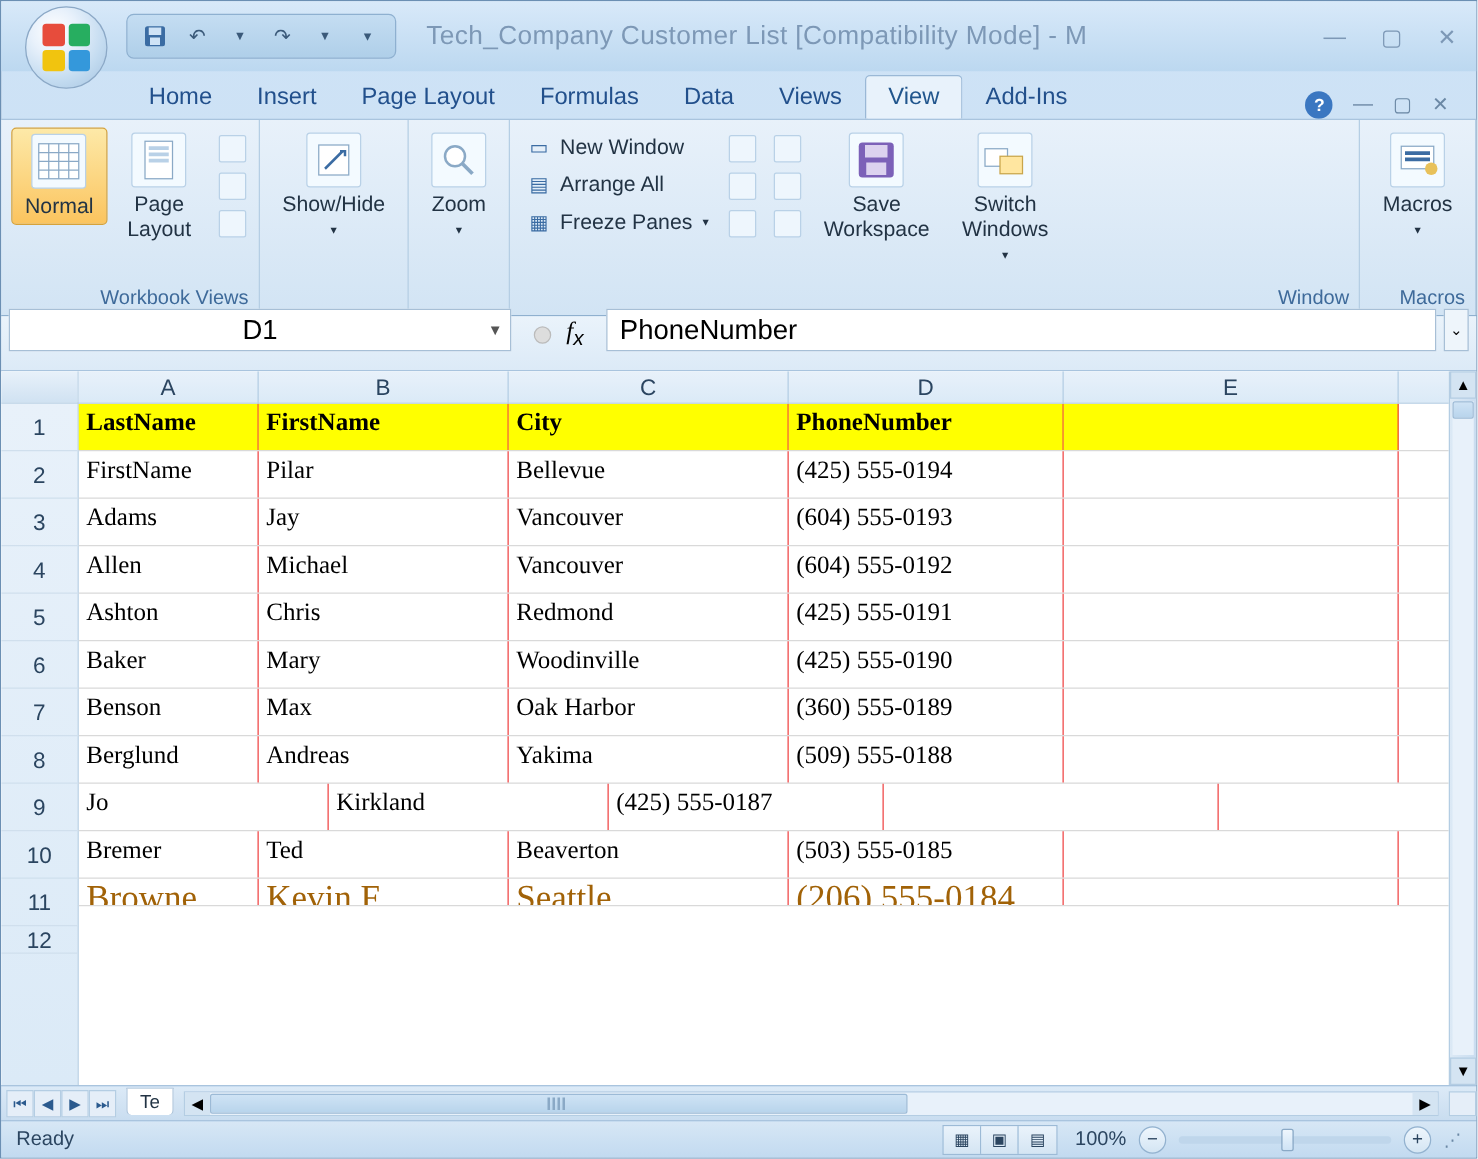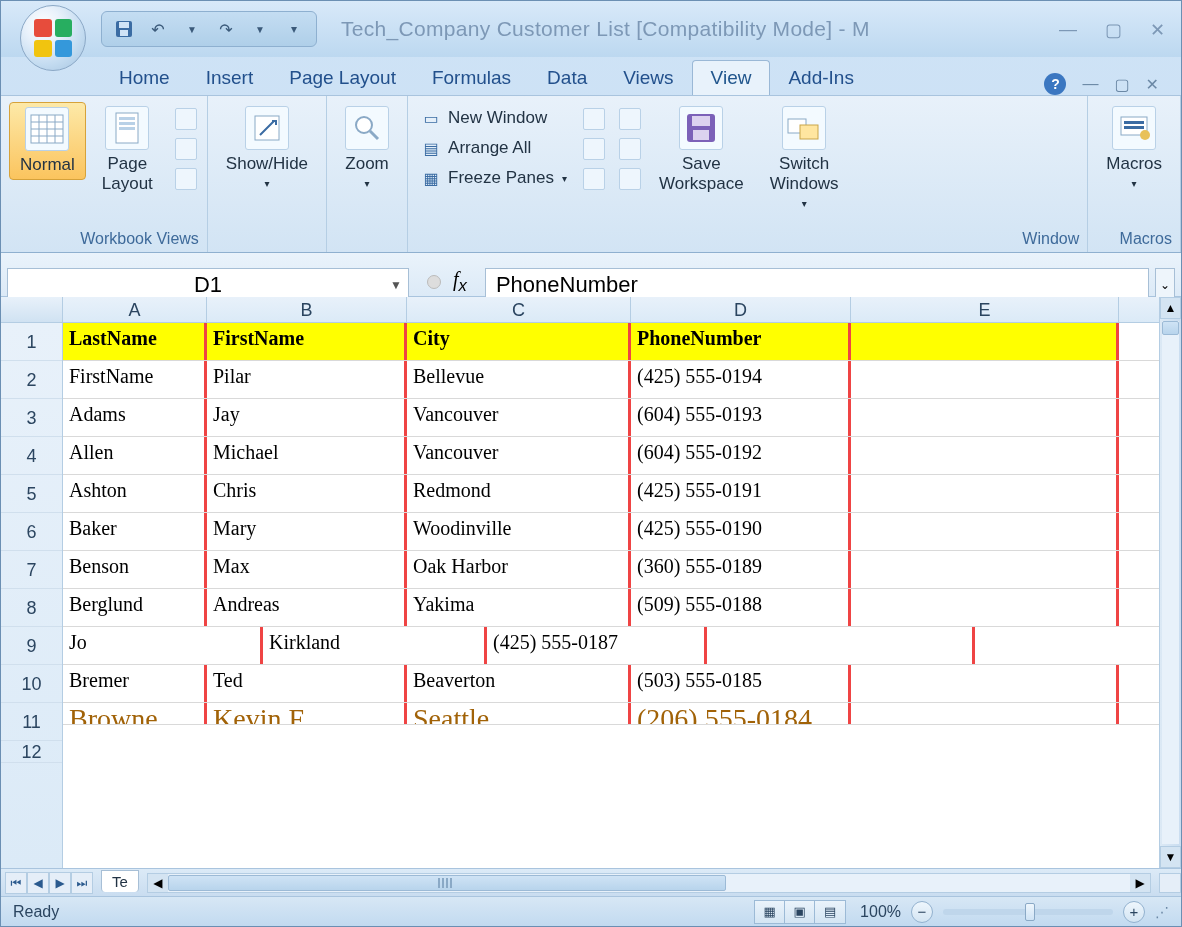--- a/index.html
+++ b/index.html
@@ -33,39 +33,39 @@
 .rb-bigbtn { display:flex; flex-direction:column; align-items:center; justify-content:flex-start; padding: 4px 10px; border-radius:4px; min-width:60px; gap:4px; font-size:17px; color:#234; text-align:center;}
 .rb-bigbtn.active{background:linear-gradient(#fde9a8,#fbc45e);border:1px solid #d6a23a;}
 .rb-bigicon { width:44px; height:44px; background:#f3faff; border:1px solid #b9d1e7; border-radius:3px; display:flex; align-items:center; justify-content:center; font-size:26px;}
 .rb-smallcol { display:flex; flex-direction:column; gap:6px; padding-top:4px;}
 .rb-smallbtn { display:flex; align-items:center; gap:6px; font-size:17px; color:#234; padding:1px 4px;}
 .rb-smallicon { width:22px; height:22px; display:flex; align-items:center; justify-content:center; font-size:16px; color:#3b6ca3;}
 .rb-tinycol { display:flex; flex-direction:column; gap:8px; padding:6px 2px 0 6px;}
 .rb-tiny {width:22px;height:22px;border:1px solid #b9d1e7;background:#eef6fd;border-radius:2px;}
 
 
-.fbar-row { height: 44px; background: linear-gradient(#eaf3fb,#dceaf7); border-bottom:1px solid #a9c4de; display:flex; align-items:flex-start; padding: 15px 6px; gap:6px;}
+.fbar-row { height: 44px; background: linear-gradient(#eaf3fb,#dceaf7); border-bottom:1px solid #a9c4de; display:flex; align-items:flex-end; padding: 15px 6px; gap:6px;}
 .namebox { width: 402px; height:34px; background:#fff; border:1px solid #a7bfd6; display:flex; align-items:center; justify-content:center; font-size:22px; font-family:"Times New Roman",serif; position:relative;}
 .namebox .dd { position:absolute; right:6px; font-size:12px; color:#555;}
 .fx-controls{display:flex;align-items:center;gap:12px;padding:0 12px;}
 .fx-circle{width:14px;height:14px;border-radius:50%;background:#ddd;border:1px solid #bbb;}
 .fx-label{font-style:italic;font-family:"Times New Roman",serif;font-size:20px;}
 .formula-input { flex:1; height:34px; background:#fff; border:1px solid #a7bfd6; font-size:22px; font-family:"Times New Roman",serif; padding-left:10px; display:flex; align-items:center;}
 .fbar-expand{width:20px;height:34px;border:1px solid #a7bfd6;background:#eef5fb;display:flex;align-items:center;justify-content:center;font-size:12px;}
 
 
 .grid-area { flex:1; display:flex; overflow:hidden; background:#fff; position:relative;}
 .rowheaders { width:62px; background:linear-gradient(#e8f1fa,#dbeaf7); border-right:1px solid #b4cde3;}
 .colheaders { height:26px; display:flex; background:linear-gradient(#e8f1fa,#dbeaf7); border-bottom:1px solid #b4cde3;}
 .corner{width:62px;height:26px;background:linear-gradient(#e8f1fa,#d0e2f2);border-right:1px solid #b4cde3;border-bottom:1px solid #b4cde3;}
 .colhead{height:26px;border-right:1px solid #b4cde3;text-align:center;font-size:18px;color:#2b4560;line-height:26px;}
 .rowhead{height:38px;border-bottom:1px solid #d0dfed;text-align:center;font-size:18px;color:#2b4560;line-height:38px;}
 .cells{position:relative;}
 .cellrow{display:flex;height:38px;border-bottom:1px solid #d9d9d9;}
-.cell{border-right:3px solid #ef4444;font-size:20px;font-family:"Times New Roman",serif;padding:4px 6px 0 6px;overflow:hidden;white-space:nowrap;}
+.cell{border-right:1px solid #ef4444;font-size:20px;font-family:"Times New Roman",serif;padding:4px 6px 0 6px;overflow:hidden;white-space:nowrap;}
 .hdr-row .cell{background:#ffff00;font-weight:bold;}
 .grid-right{flex:1;display:flex;flex-direction:column;}
 .grid-body{display:flex;flex:1;overflow:hidden;}
 .vscroll{width:22px;background:linear-gradient(90deg,#dce9f5,#caddf0);border-left:1px solid #b4cde3;position:relative;}
 .vscroll .up,.vscroll .down{height:22px;display:flex;align-items:center;justify-content:center;font-size:12px;background:#d4e4f2;border:1px solid #b4cde3;}
 .vscroll .track{position:absolute;top:24px;bottom:24px;left:2px;right:2px;background:#e8f1fa;}
 .vscroll .thumb{position:absolute;top:24px;left:2px;right:2px;height:14px;background:linear-gradient(#cfe3f5,#b8d4ec);border:1px solid #9cbad6;border-radius:2px;}
 
 
 .sheetbar{height:28px;background:linear-gradient(#dceaf7,#c9ddf0);border-top:1px solid #a9c4de;display:flex;align-items:center;}

